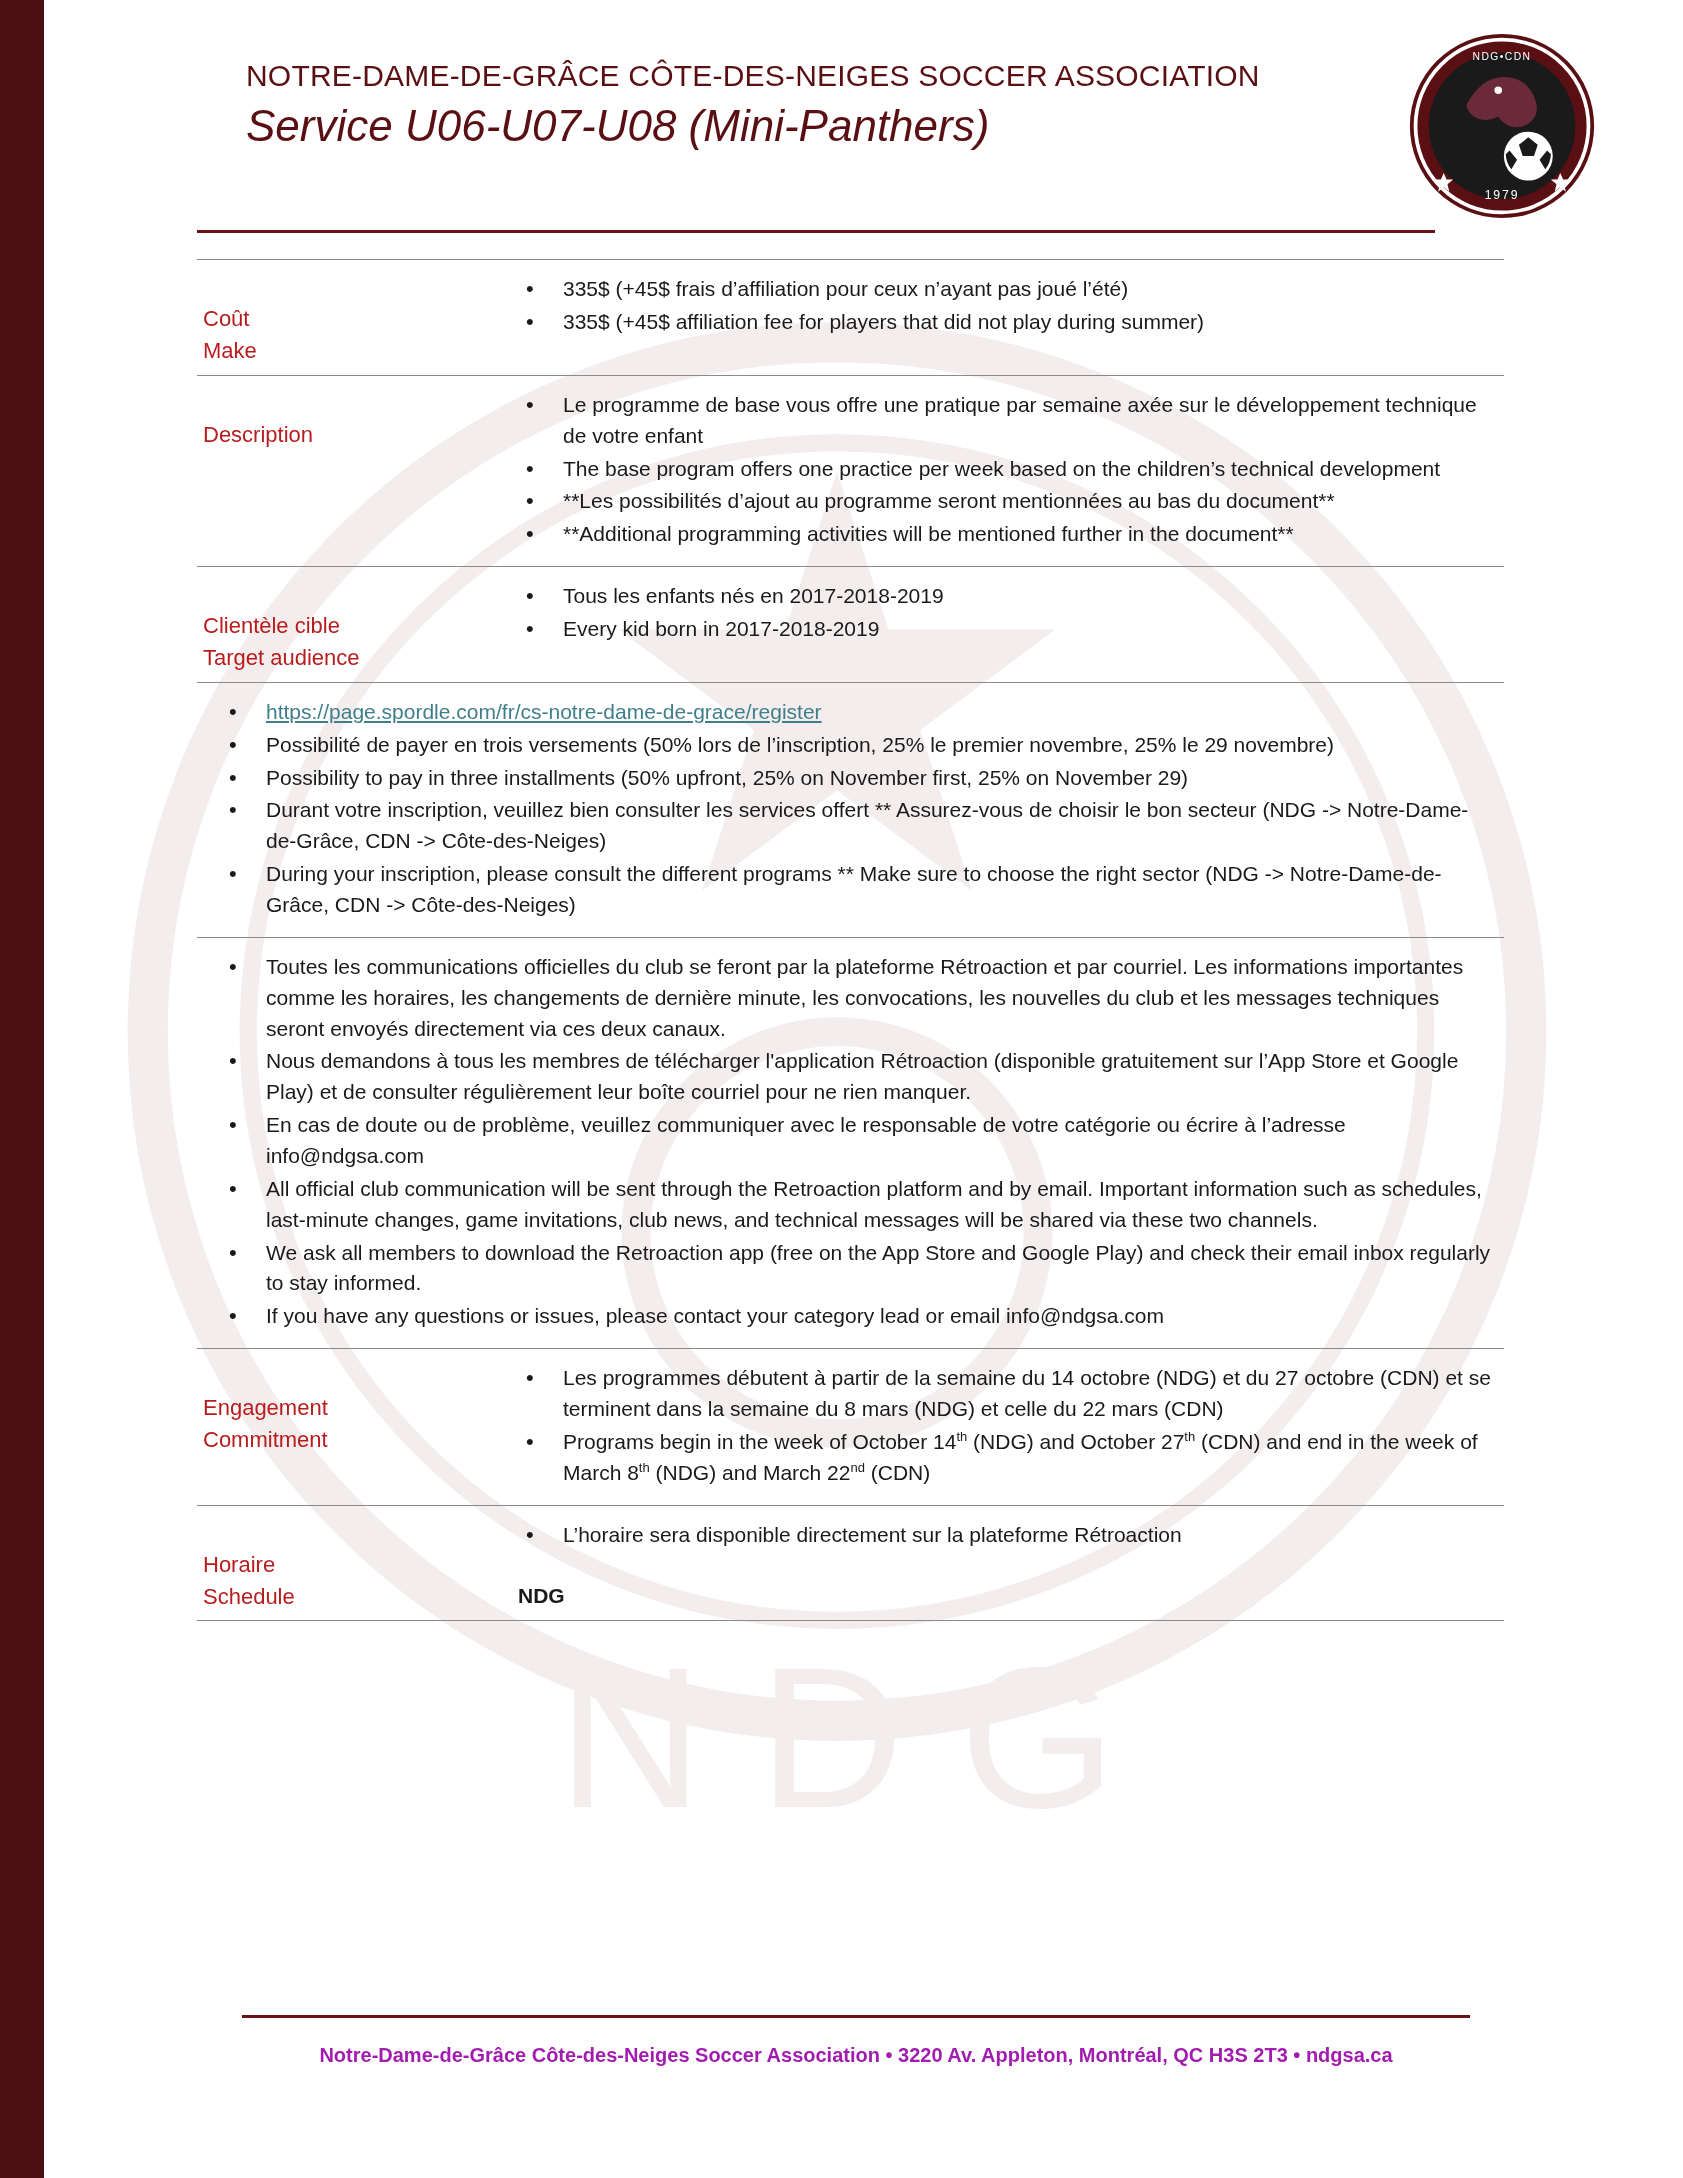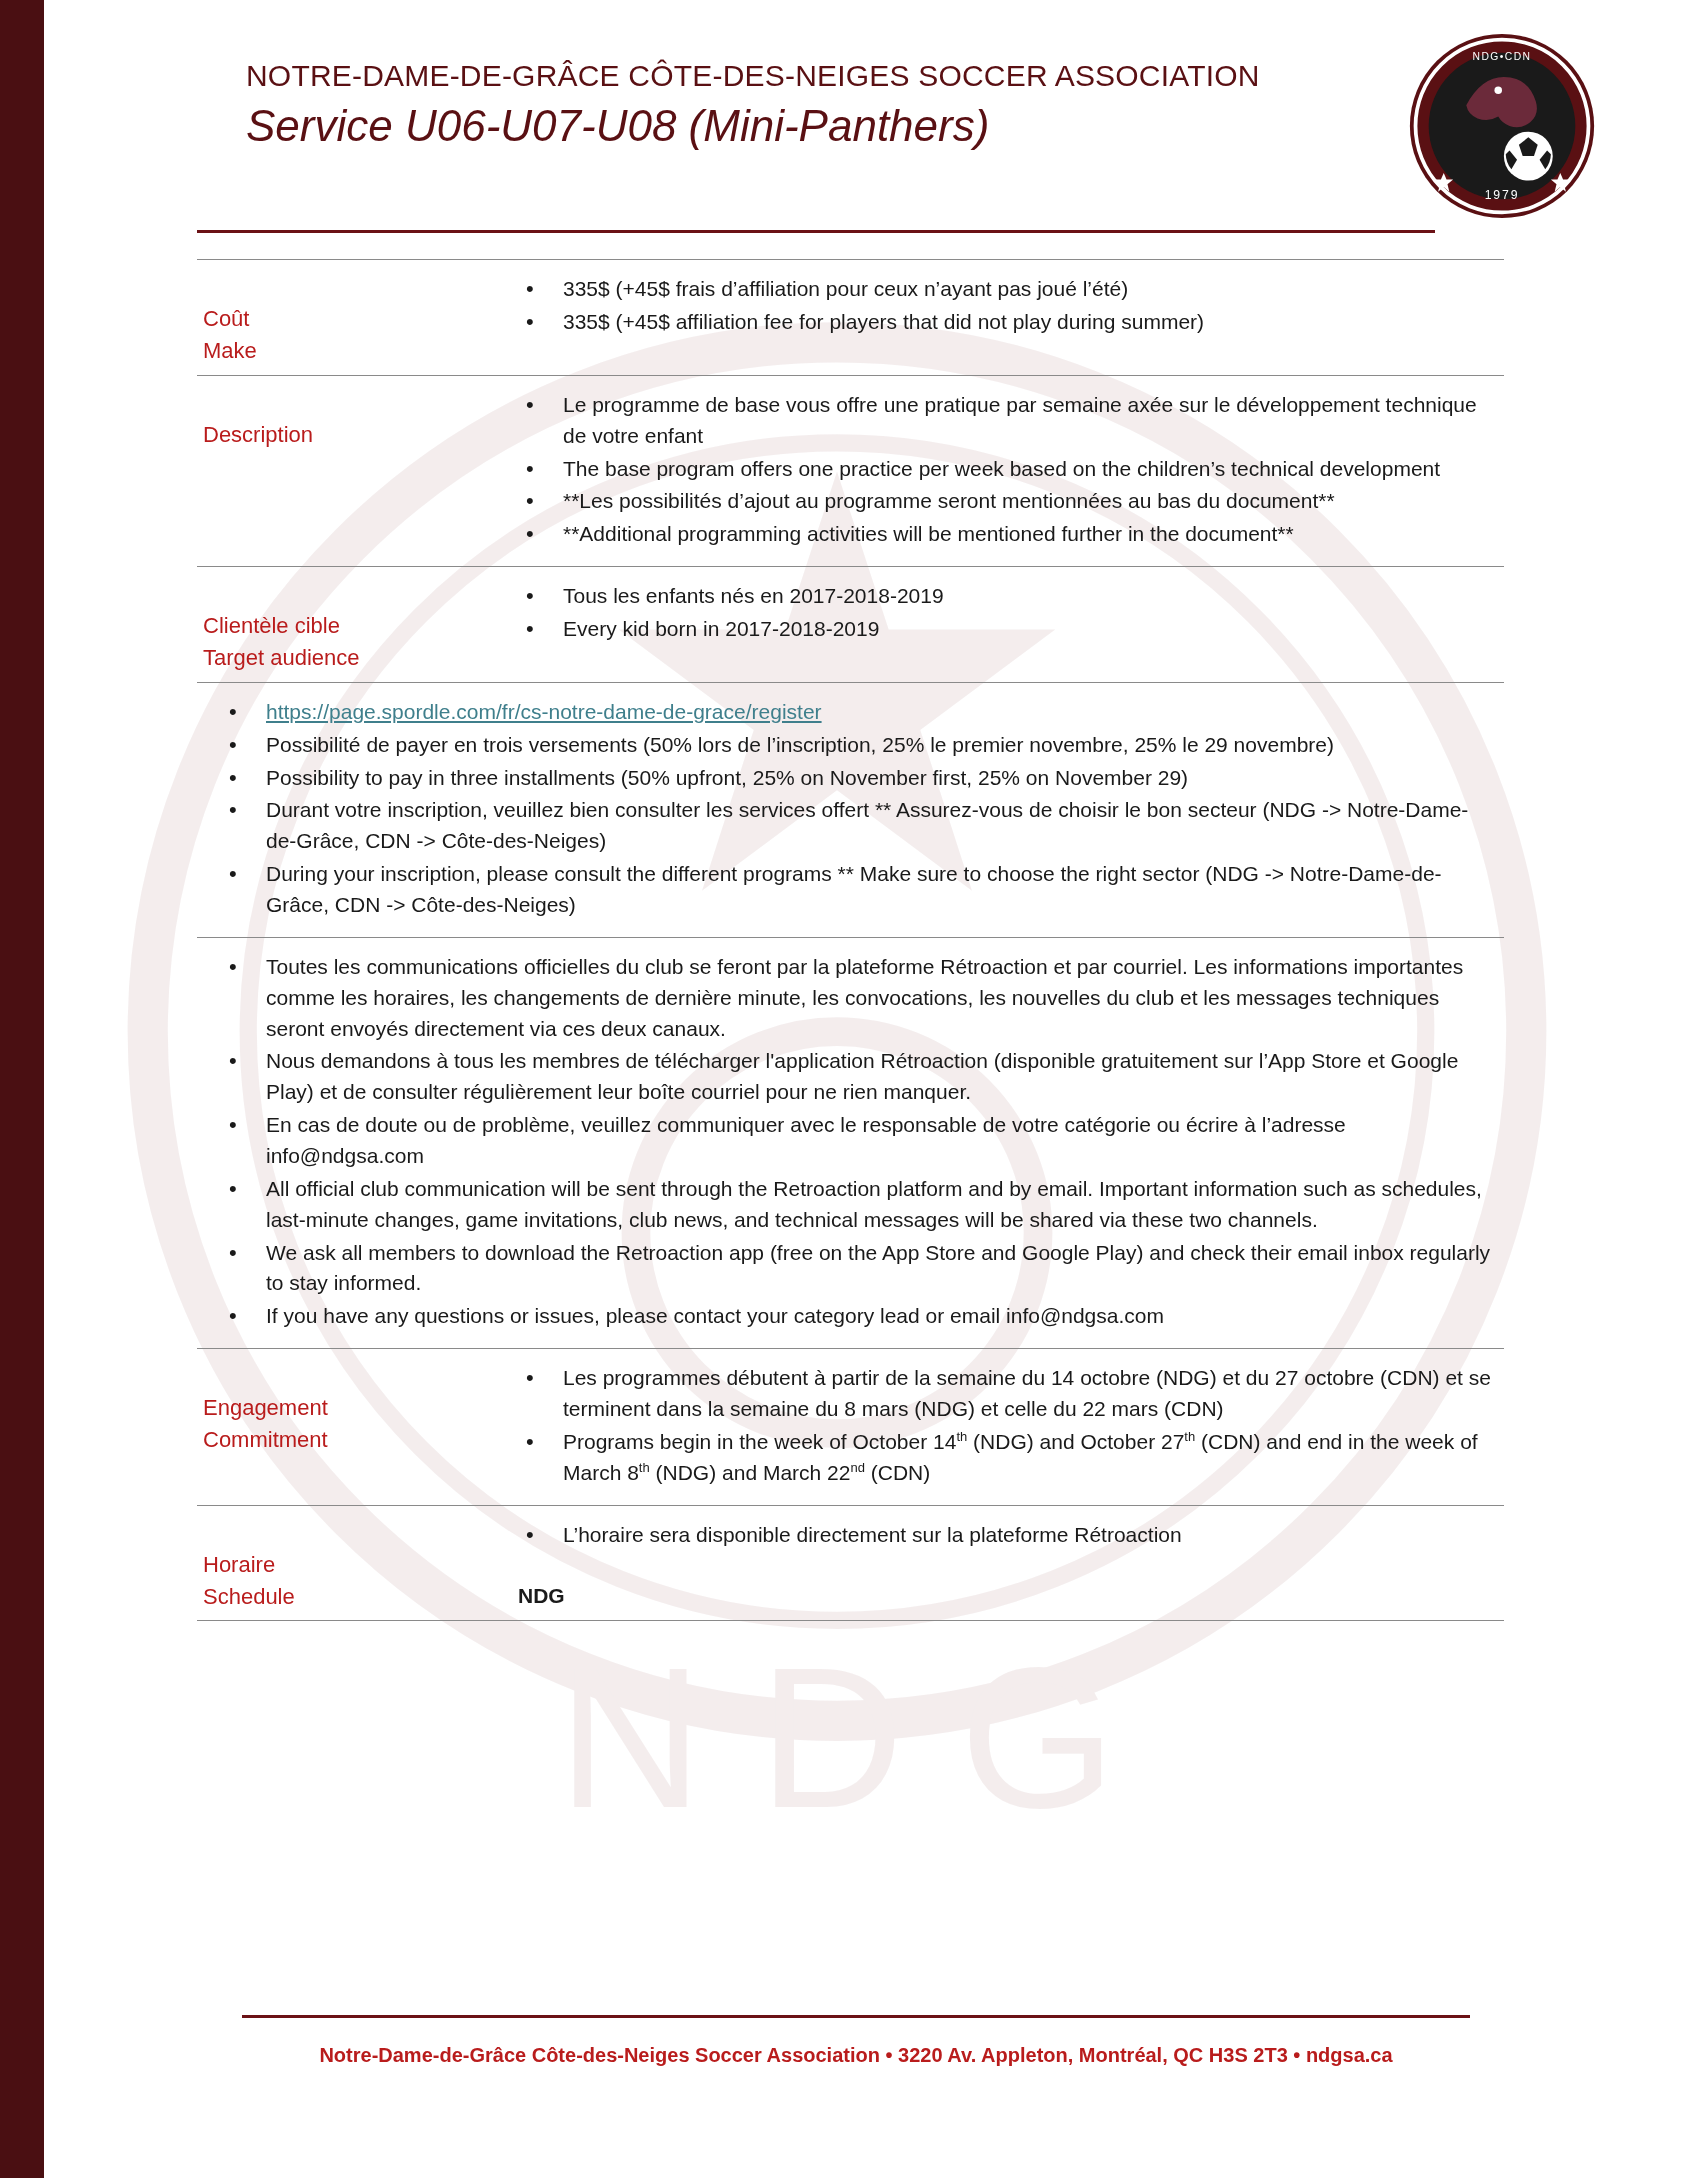--- a/index.html
+++ b/index.html
@@ -149,21 +149,21 @@
     background: #6b1216;
   }
   .footer {
     position: absolute;
     left: 198px;
     top: 2044px;
     width: 1228px;
     text-align: center;
     font-size: 20px;
     font-weight: bold;
-    color: #b91c1c;
+    color: #a21caf;
   }
 </style>
 </head>
 <body>
 
 <div class="page">
 
   <div class="left-bar"></div>
 
   <svg class="watermark" viewBox="0 0 500 620">

